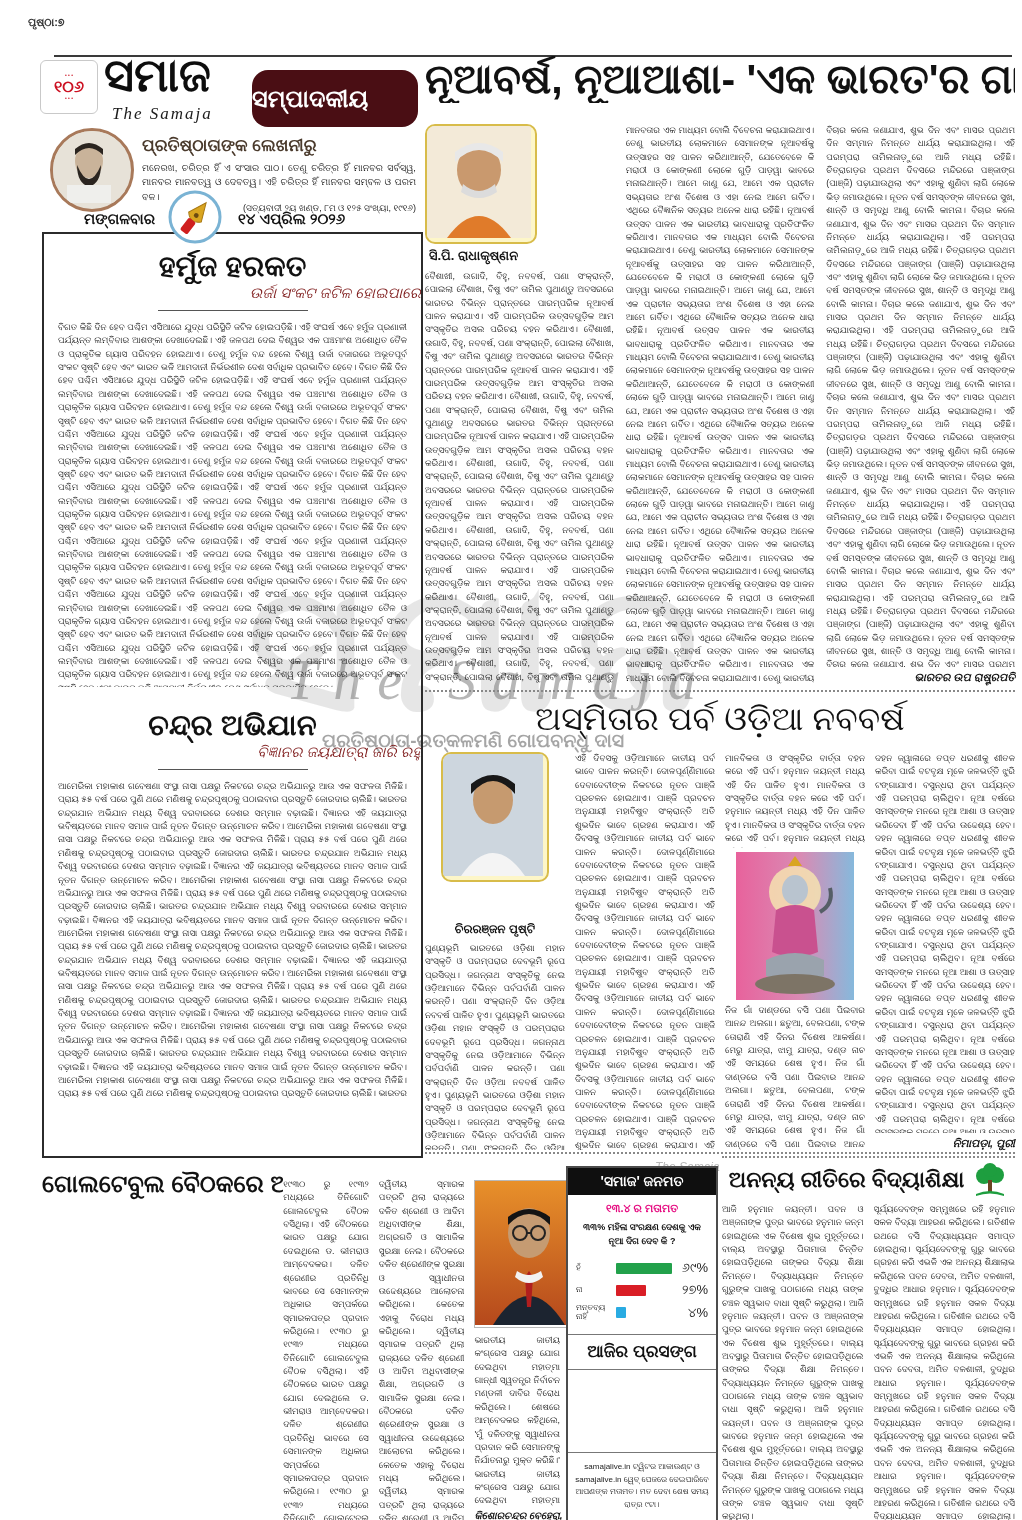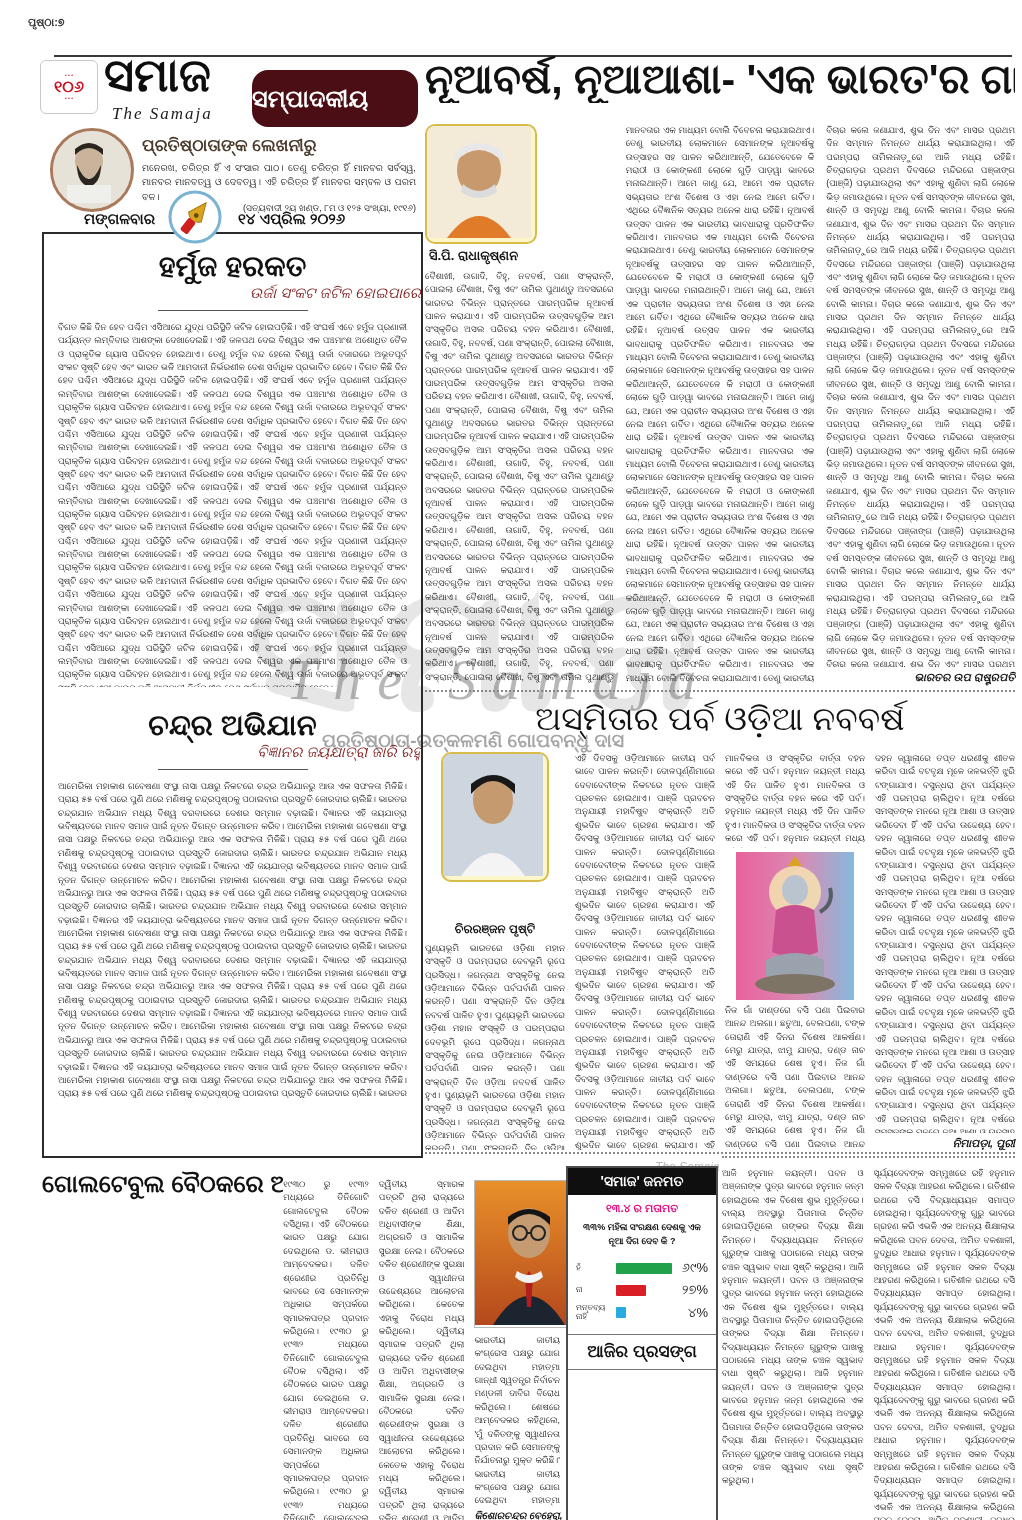--- a/index.html
+++ b/index.html
@@ -277,23 +277,36 @@
         <span class="poll-bar" style="width: 30px; background: rgb(217, 30, 38);"></span>
         <span class="poll-pct">୨୭%</span>
       </div>
       <div class="poll-row">
         <span class="poll-label">ମନ୍ତବ୍ୟ ନାହିଁ</span>
         <span class="poll-bar" style="width: 10px; background: rgb(41, 171, 226);"></span>
         <span class="poll-pct">୪%</span>
       </div>
     </div>
     <div class="poll-today">ଆଜିର ପ୍ରସଙ୍ଗ</div>
+    <div class="poll-footer">samajalive.in ଟ୍ୱିଟର ଆକାଉଣ୍ଟ ଓ samajalive.in ୱେବ୍ ପେଜରେ ଦେଇପାରିବେ ଆପଣଙ୍କ ମତାମତ। ମତ ଦେବା ଶେଷ ସମୟ ରାତ୍ର ୯ଟା।</div>
   </div>
 
   <div class="abs vidya z1">
+    <div class="vidya-head-row">
+      <div class="vidya-headline">ଅନନ୍ୟ ରୀତିରେ ବିଦ୍ୟାଶିକ୍ଷା</div>
+      <div class="tree-icon">
+        <svg width="36" height="36" viewBox="0 0 36 36">
+          <circle cx="12" cy="14" r="8" fill="#1e9e3f"></circle>
+          <circle cx="24" cy="13" r="8" fill="#1e9e3f"></circle>
+          <circle cx="18" cy="8" r="7" fill="#1e9e3f"></circle>
+          <rect x="16" y="18" width="4" height="12" fill="#6b4423"></rect>
+          <path d="M4 32 Q18 26 32 32 L32 34 Q18 29 4 34 Z" fill="#1e9e3f"></path>
+        </svg>
+      </div>
+    </div>
     <div class="vidya-cols">
       <div class="col">
         <div class="fill-text">ଆଜି ହନୁମାନ ଜୟନ୍ତୀ। ପବନ ଓ ଅଞ୍ଜନାଙ୍କ ପୁତ୍ର ଭାବରେ ହନୁମାନ ଜନ୍ମ ହୋଇଥିଲେ ଏକ ବିଶେଷ ଶୁଭ ମୁହୂର୍ତ୍ତରେ। ବାଲ୍ୟ ଅବସ୍ଥାରୁ ପିତାମାତା ଚିନ୍ତିତ ହୋଇପଡ଼ିଥିଲେ ତାଙ୍କର ବିଦ୍ୟା ଶିକ୍ଷା ନିମନ୍ତେ। ବିଦ୍ୟାଧ୍ୟୟନ ନିମନ୍ତେ ଗୁରୁଙ୍କ ପାଖକୁ ପଠାଗଲେ ମଧ୍ୟ ତାଙ୍କ ଚଞ୍ଚଳ ସ୍ୱଭାବ ବାଧା ସୃଷ୍ଟି କରୁଥିଲା। ଆଜି ହନୁମାନ ଜୟନ୍ତୀ। ପବନ ଓ ଅଞ୍ଜନାଙ୍କ ପୁତ୍ର ଭାବରେ ହନୁମାନ ଜନ୍ମ ହୋଇଥିଲେ ଏକ ବିଶେଷ ଶୁଭ ମୁହୂର୍ତ୍ତରେ। ବାଲ୍ୟ ଅବସ୍ଥାରୁ ପିତାମାତା ଚିନ୍ତିତ ହୋଇପଡ଼ିଥିଲେ ତାଙ୍କର ବିଦ୍ୟା ଶିକ୍ଷା ନିମନ୍ତେ। ବିଦ୍ୟାଧ୍ୟୟନ ନିମନ୍ତେ ଗୁରୁଙ୍କ ପାଖକୁ ପଠାଗଲେ ମଧ୍ୟ ତାଙ୍କ ଚଞ୍ଚଳ ସ୍ୱଭାବ ବାଧା ସୃଷ୍ଟି କରୁଥିଲା। ଆଜି ହନୁମାନ ଜୟନ୍ତୀ। ପବନ ଓ ଅଞ୍ଜନାଙ୍କ ପୁତ୍ର ଭାବରେ ହନୁମାନ ଜନ୍ମ ହୋଇଥିଲେ ଏକ ବିଶେଷ ଶୁଭ ମୁହୂର୍ତ୍ତରେ। ବାଲ୍ୟ ଅବସ୍ଥାରୁ ପିତାମାତା ଚିନ୍ତିତ ହୋଇପଡ଼ିଥିଲେ ତାଙ୍କର ବିଦ୍ୟା ଶିକ୍ଷା ନିମନ୍ତେ। ବିଦ୍ୟାଧ୍ୟୟନ ନିମନ୍ତେ ଗୁରୁଙ୍କ ପାଖକୁ ପଠାଗଲେ ମଧ୍ୟ ତାଙ୍କ ଚଞ୍ଚଳ ସ୍ୱଭାବ ବାଧା ସୃଷ୍ଟି କରୁଥିଲା।</div>
       </div>
       <div class="col">
         <div class="fill-text">ସୂର୍ଯ୍ୟଦେବଙ୍କ ସମ୍ମୁଖରେ ରହି ହନୁମାନ ସକଳ ବିଦ୍ୟା ଆହରଣ କରିଥିଲେ। ଗତିଶୀଳ ରଥରେ ବସି ବିଦ୍ୟାଧ୍ୟୟନ ସମାପ୍ତ ହୋଇଥିଲା। ସୂର୍ଯ୍ୟଦେବଙ୍କୁ ଗୁରୁ ଭାବରେ ଗ୍ରହଣ କରି ଏଭଳି ଏକ ଅନନ୍ୟ ଶିକ୍ଷାଲାଭ କରିଥିଲେ ପବନ ଦେବତା, ଅମିତ ବଳଶାଳୀ, ବୁଦ୍ଧିର ଆଧାର ହନୁମାନ। ସୂର୍ଯ୍ୟଦେବଙ୍କ ସମ୍ମୁଖରେ ରହି ହନୁମାନ ସକଳ ବିଦ୍ୟା ଆହରଣ କରିଥିଲେ। ଗତିଶୀଳ ରଥରେ ବସି ବିଦ୍ୟାଧ୍ୟୟନ ସମାପ୍ତ ହୋଇଥିଲା। ସୂର୍ଯ୍ୟଦେବଙ୍କୁ ଗୁରୁ ଭାବରେ ଗ୍ରହଣ କରି ଏଭଳି ଏକ ଅନନ୍ୟ ଶିକ୍ଷାଲାଭ କରିଥିଲେ ପବନ ଦେବତା, ଅମିତ ବଳଶାଳୀ, ବୁଦ୍ଧିର ଆଧାର ହନୁମାନ। ସୂର୍ଯ୍ୟଦେବଙ୍କ ସମ୍ମୁଖରେ ରହି ହନୁମାନ ସକଳ ବିଦ୍ୟା ଆହରଣ କରିଥିଲେ। ଗତିଶୀଳ ରଥରେ ବସି ବିଦ୍ୟାଧ୍ୟୟନ ସମାପ୍ତ ହୋଇଥିଲା। ସୂର୍ଯ୍ୟଦେବଙ୍କୁ ଗୁରୁ ଭାବରେ ଗ୍ରହଣ କରି ଏଭଳି ଏକ ଅନନ୍ୟ ଶିକ୍ଷାଲାଭ କରିଥିଲେ ପବନ ଦେବତା, ଅମିତ ବଳଶାଳୀ, ବୁଦ୍ଧିର ଆଧାର ହନୁମାନ। ସୂର୍ଯ୍ୟଦେବଙ୍କ ସମ୍ମୁଖରେ ରହି ହନୁମାନ ସକଳ ବିଦ୍ୟା ଆହରଣ କରିଥିଲେ। ଗତିଶୀଳ ରଥରେ ବସି ବିଦ୍ୟାଧ୍ୟୟନ ସମାପ୍ତ ହୋଇଥିଲା। ସୂର୍ଯ୍ୟଦେବଙ୍କୁ ଗୁରୁ ଭାବରେ ଗ୍ରହଣ କରି ଏଭଳି ଏକ ଅନନ୍ୟ ଶିକ୍ଷାଲାଭ କରିଥିଲେ ପବନ ଦେବତା, ଅମିତ ବଳଶାଳୀ, ବୁଦ୍ଧିର ଆଧାର ହନୁମାନ।</div>
       </div>
     </div>
   </div>
 

